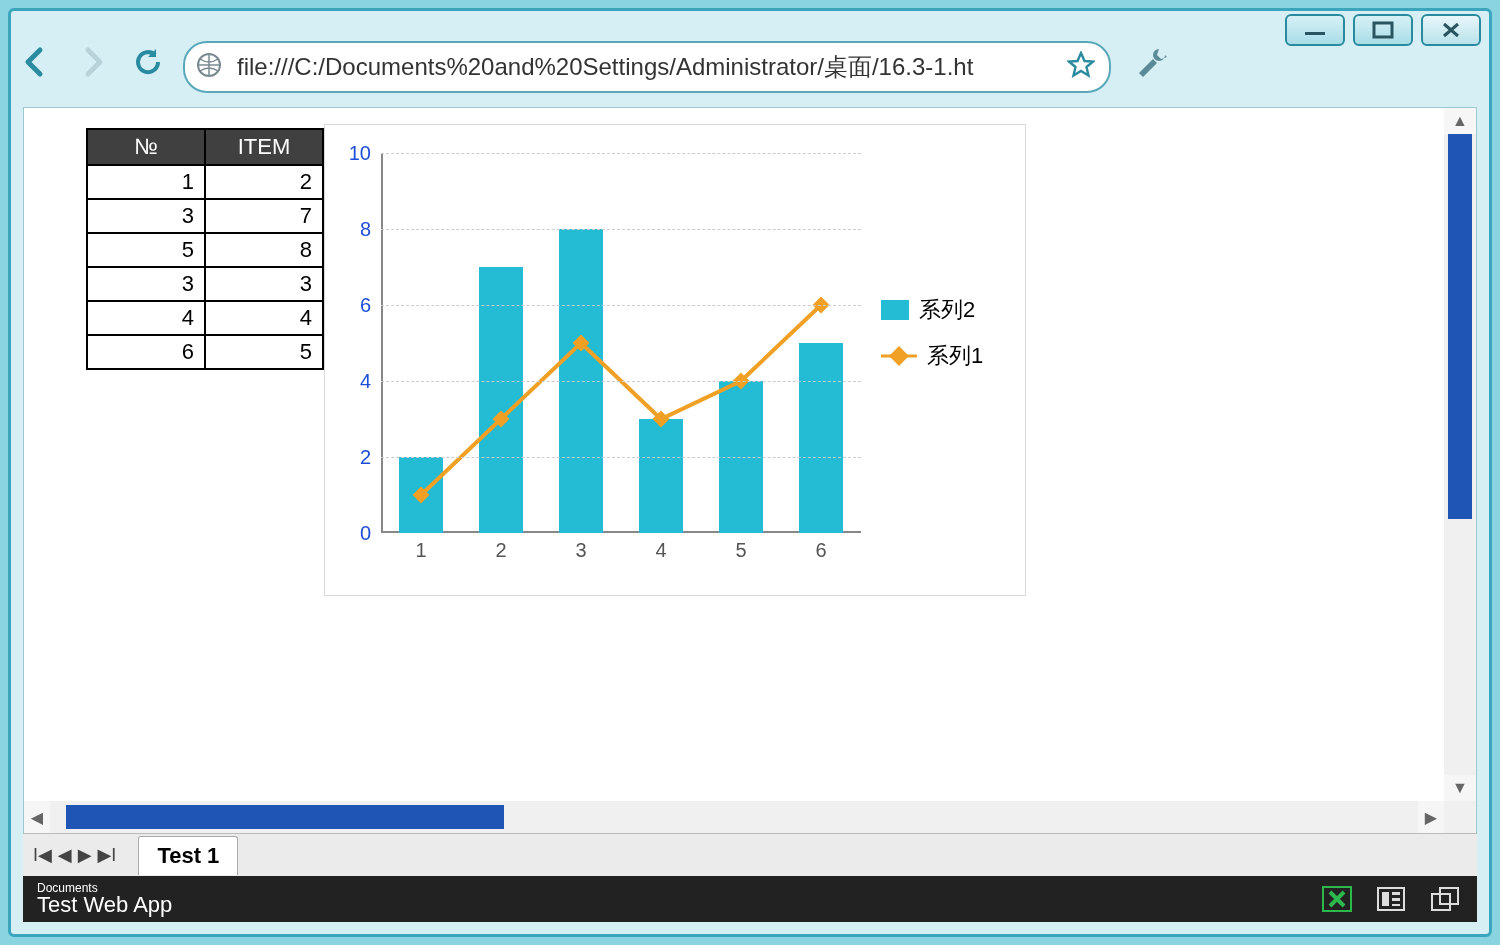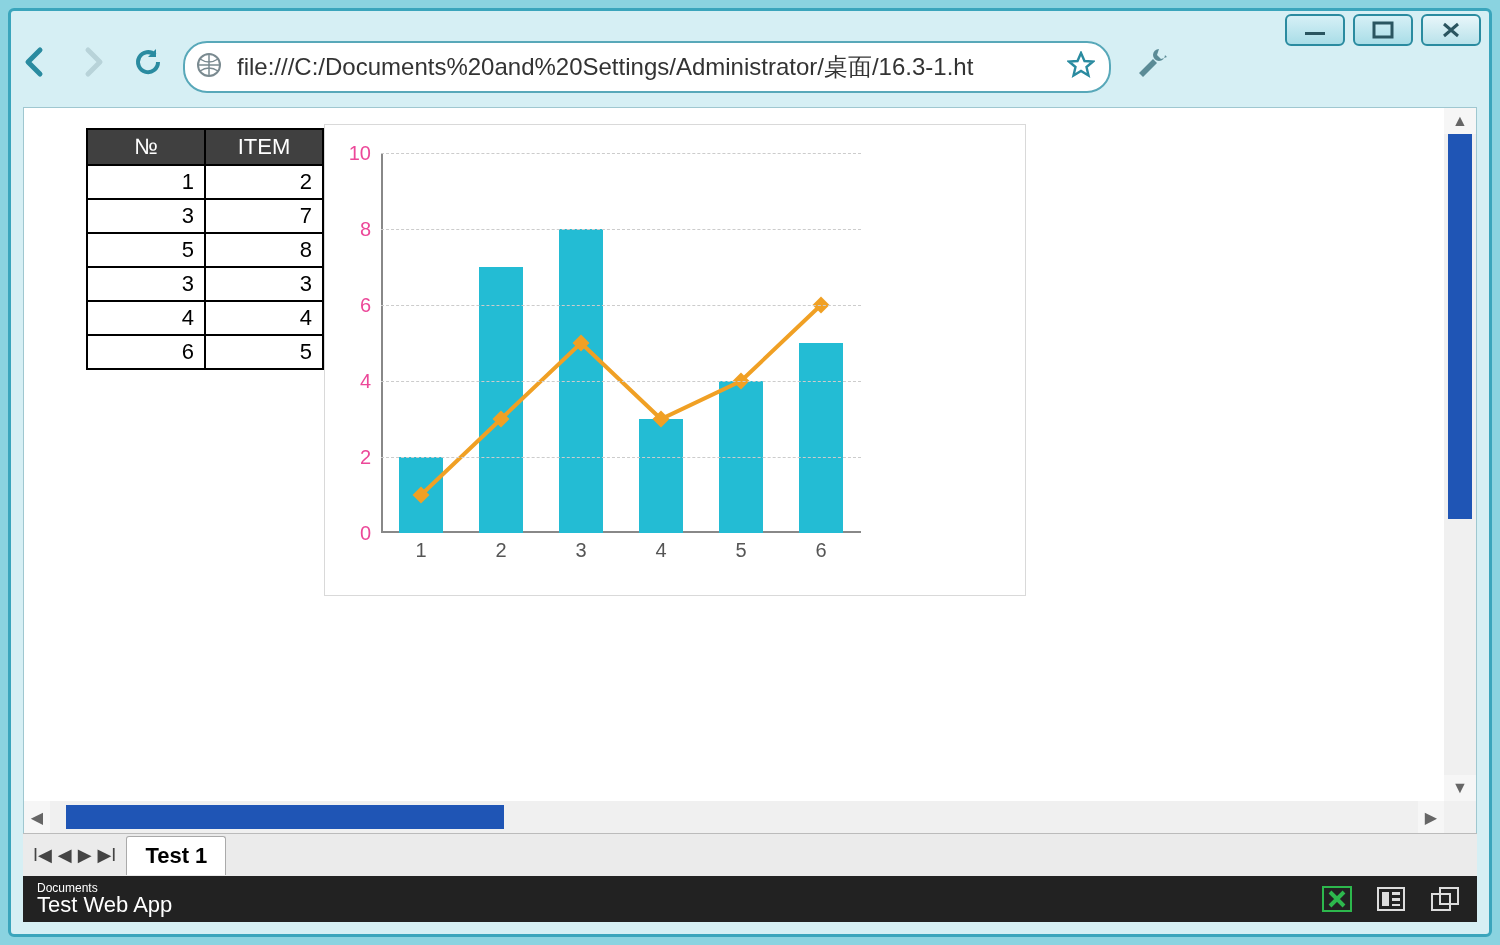--- a/index.html
+++ b/index.html
@@ -29,21 +29,21 @@
   
   .datatable{position:absolute;left:62px;top:20px;border-collapse:collapse}
   .datatable th{background:#404040;color:#fff;font-weight:normal;font-size:22px;padding:4px 0;border:2px solid #000}
   .datatable td{border:2px solid #000;font-size:22px;text-align:right;padding:2px 10px;height:28px}
   .datatable th.c1,.datatable td.c1{width:96px}
   .datatable th.c2,.datatable td.c2{width:96px}
 
   
   .chart{position:absolute;left:300px;top:16px;width:700px;height:470px;border:1px solid #d9d9d9}
   .plot{position:absolute;left:56px;top:28px;width:480px;height:380px}
-  .ytick{position:absolute;left:-40px;width:30px;text-align:right;font-size:20px;color:#ec4899;transform:translateY(-50%)}
+  .ytick{position:absolute;left:-40px;width:30px;text-align:right;font-size:20px;color:#1d4ed8;transform:translateY(-50%)}
   .grid{position:absolute;left:0;right:0;border-top:1px dashed #ccc;height:0}
   .axis-x{position:absolute;left:0;right:0;bottom:0;border-top:2px solid #888}
   .axis-y{position:absolute;left:0;top:0;bottom:0;border-left:2px solid #888}
   .xlabels{position:absolute;left:56px;top:414px;width:480px;height:30px}
   .xl{position:absolute;top:0;width:80px;text-align:center;font-size:20px;color:#555;transform:translateX(-50%)}
   .bar{position:absolute;bottom:0;width:44px;background:#23bcd4;transform:translateX(-22px)}
   .legend{position:absolute;left:556px;top:170px;font-size:22px}
   .legend .row{display:flex;align-items:center;gap:10px;margin-bottom:16px}
   .sw-bar{width:28px;height:20px;background:#23bcd4}
   .sw-line{position:relative;width:36px;height:20px}
@@ -64,21 +64,21 @@
   .hscroll .arrow.left{left:0}
   .hscroll .arrow.right{right:0}
   .hscroll .track{position:absolute;top:4px;bottom:4px;left:26px;right:26px}
   .hscroll .thumb{position:absolute;top:0;bottom:0;left:16px;width:32%;background:#1f55b5}
   .corner{position:absolute;right:0;bottom:0;width:32px;height:32px;background:#f0f0f0}
 
   
   .sheetbar{position:absolute;left:12px;right:12px;bottom:58px;height:42px;background:#ebebeb;display:flex;align-items:center;border-top:1px solid #bbb}
   .sheetnav{display:flex;gap:6px;padding:0 10px;color:#444}
   .sheetnav span{font-size:18px;cursor:default}
-  .sheettab{margin-left:0;padding:6px 18px;background:#fff;border:1px solid #aaa;border-bottom:none;border-radius:3px 3px 0 0;font-weight:bold;font-size:22px}
+  .sheettab{margin-left:12px;padding:6px 18px;background:#fff;border:1px solid #aaa;border-bottom:none;border-radius:3px 3px 0 0;font-weight:bold;font-size:22px}
 
   
   .appbar{position:absolute;left:12px;right:12px;bottom:12px;height:46px;background:#222;color:#fff;display:flex;align-items:center;padding:0 14px}
   .appbar .ms{font-size:12px;line-height:12px}
   .appbar .appname{font-size:22px;line-height:22px}
   .appbar .spacer{flex:1}
   .appbar .abicon{width:36px;height:30px;margin-left:18px;display:flex;align-items:center;justify-content:center}
 </style>
 </head>
 <body>
@@ -211,20 +211,30 @@
             <div class="ytick" style="top: 0px;">10</div>
           </div>
         <div class="xlabels" id="xlabels">
             <div class="xl" style="left: 40px;">1</div>
             <div class="xl" style="left: 120px;">2</div>
             <div class="xl" style="left: 200px;">3</div>
             <div class="xl" style="left: 280px;">4</div>
             <div class="xl" style="left: 360px;">5</div>
             <div class="xl" style="left: 440px;">6</div>
           </div>
+        <div class="legend">
+          <div class="row">
+            <div class="sw-bar"></div>
+            <span>系列2</span>
+          </div>
+          <div class="row">
+            <div class="sw-line"></div>
+            <span>系列1</span>
+          </div>
+        </div>
       </div>
 
     </div>
 
     <div class="vscroll">
       <div class="arrow up">▲</div>
       <div class="track">
         <div class="thumb"></div>
       </div>
       <div class="arrow down">▼</div>

